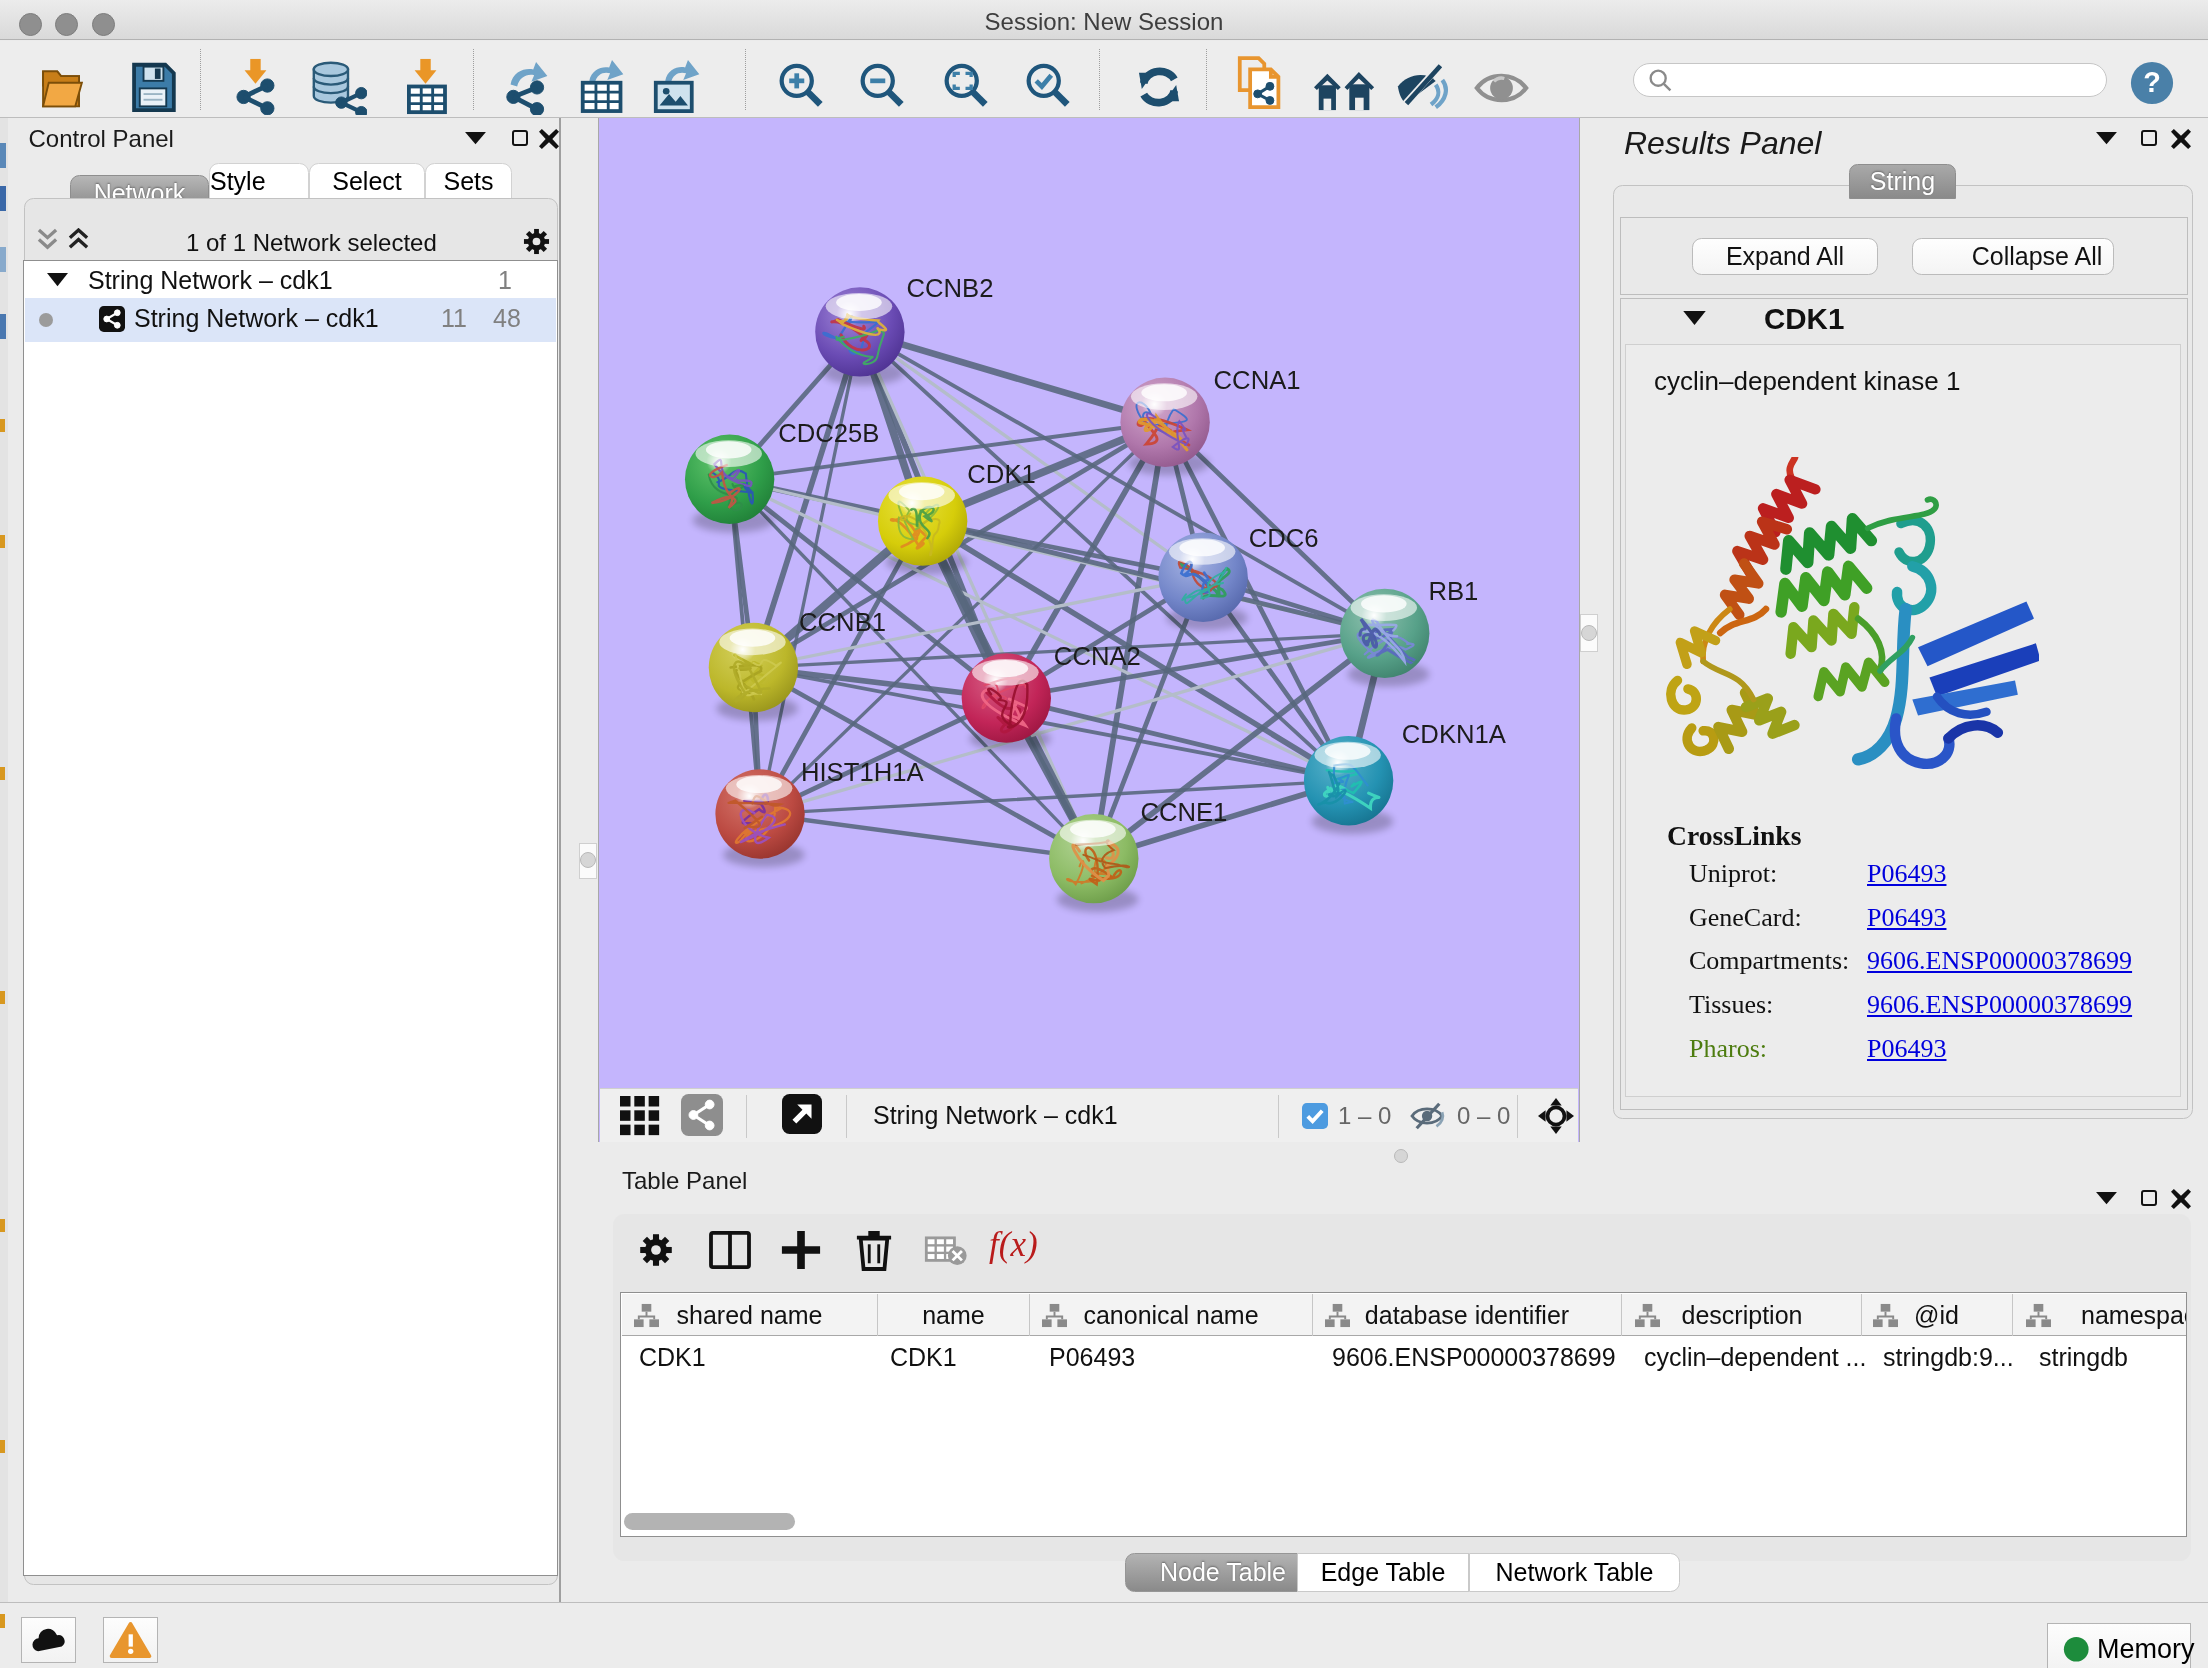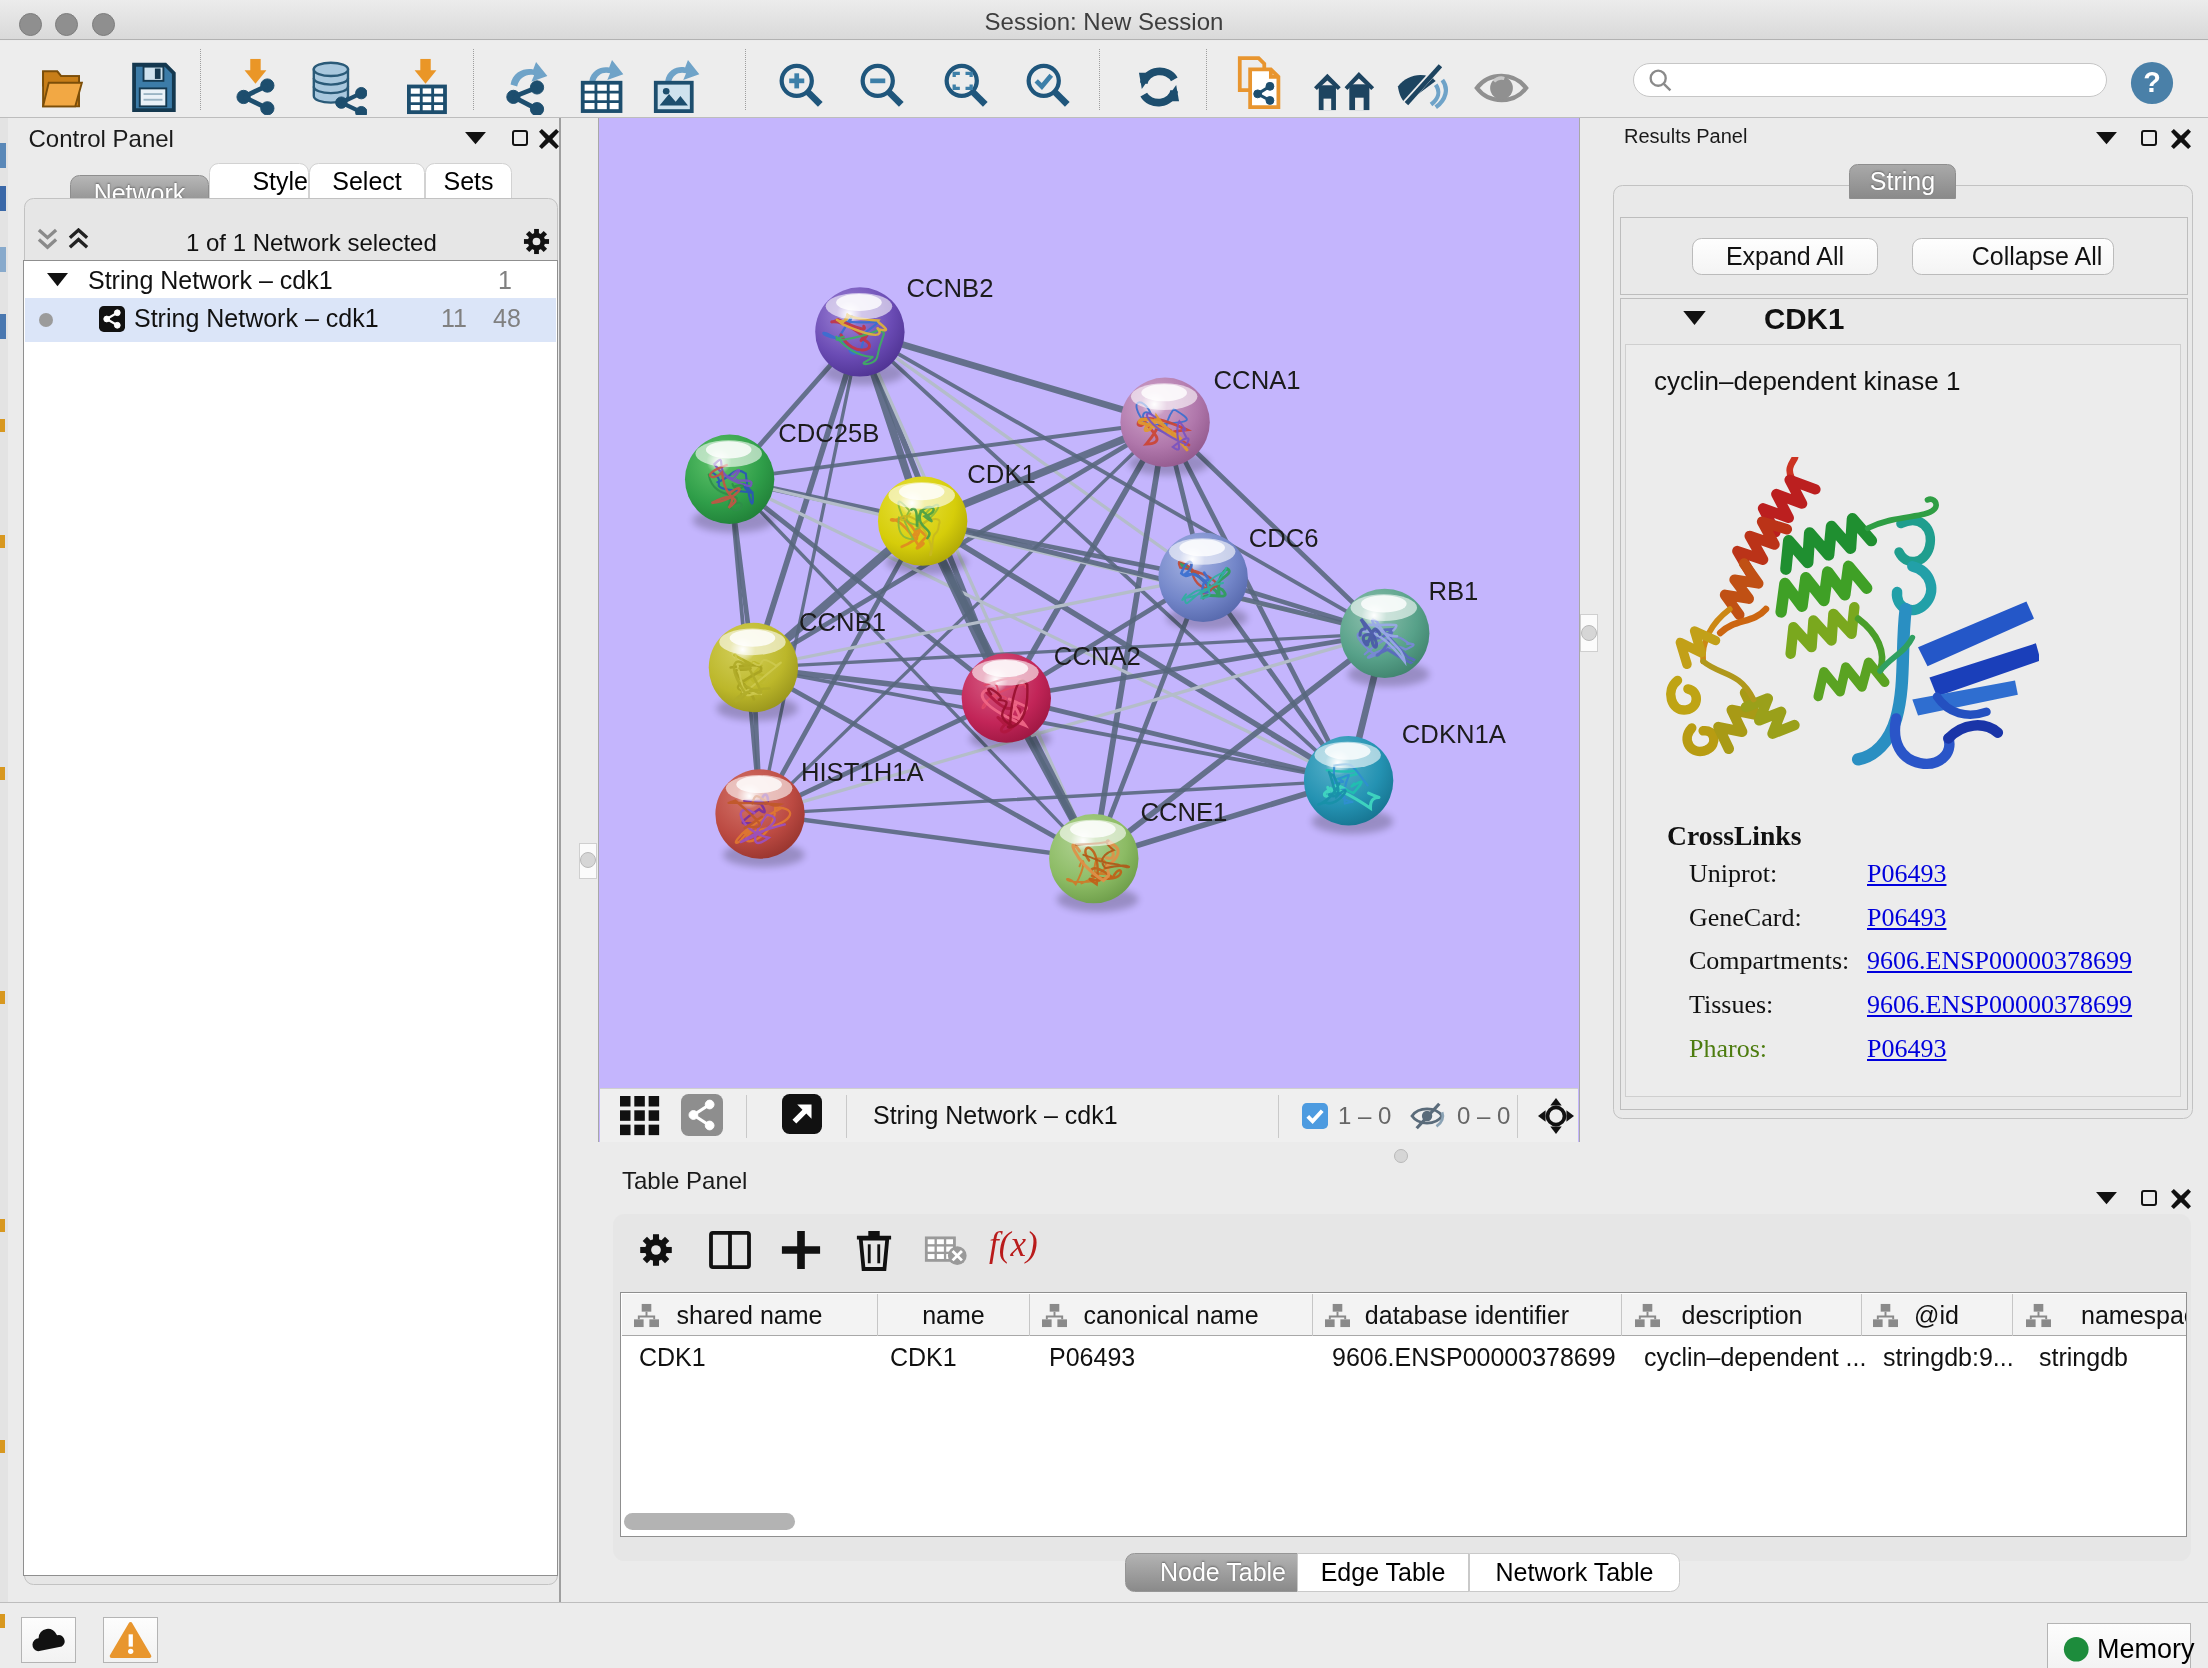--- a/index.html
+++ b/index.html
@@ -543,21 +543,21 @@
 <div class="abs" style="left:559px;top:118px;width:1.9px;height:1484px;background:#9f9f9f;"></div>
 <div class="abs" style="left:28.5px;top:125px;font-size:24px;color:#1a1a1a;">Control Panel</div>
 <svg class="abs" style="left:465px;top:132px" width="21" height="13.3" viewBox="0 0 22 14">
     <path d="M0 0 h22 l-11 13 z" fill="#111"></path>
   </svg>
 <div class="abs" style="left:512px;top:130px;width:16px;height:16px;border:2.9px solid #111;border-radius:2.9px;"></div>
 <svg class="abs" style="left:539px;top:129px" width="20" height="20" viewBox="0 0 21 21">
     <path d="M3 0 L10.5 7 L18 0 L21 3 L14 10.5 L21 18 L18 21 L10.5 14 L3 21 L0 18 L7 10.5 L0 3 Z" fill="#111"></path>
   </svg>
 <div class="abs" style="left:70px;top:163px;width:139px;height:36px;background:linear-gradient(#b7b7b7,#878787);border:1px solid #8e8e8e;border-radius:9.5px 9.5px 0 0;color:#fff;font-size:25px;text-align:center;line-height:34px;text-shadow:0 -1px 1.9px #666;margin-top:12px;">Network</div>
-<div class="abs" style="left:209px;top:163px;width:100px;height:36px;background:#fff;border:1px solid #d2d2d2;border-radius:9.5px 9.5px 0 0;color:#000;font-size:25px;text-align:right;line-height:34px;">Style</div>
+<div class="abs" style="left:209px;top:163px;width:100px;height:36px;background:#fff;border:1px solid #d2d2d2;border-radius:9.5px 9.5px 0 0;color:#000;font-size:25px;text-align:left;line-height:34px;">Style</div>
 <div class="abs" style="left:309px;top:163px;width:116px;height:36px;background:#fff;border:1px solid #d2d2d2;border-radius:9.5px 9.5px 0 0;color:#000;font-size:25px;text-align:center;line-height:34px;">Select</div>
 <div class="abs" style="left:425px;top:163px;width:87px;height:36px;background:#fff;border:1px solid #d2d2d2;border-radius:9.5px 9.5px 0 0;color:#000;font-size:25px;text-align:center;line-height:34px;">Sets</div>
 <div class="abs" style="left:24px;top:198px;width:534px;height:1387px;background:#e6e6e6;border:1px solid #c2c2c2;border-radius:9.5px;"></div>
 <svg class="abs" style="left:37px;top:228px" width="21" height="25" viewBox="0 0 22 26">
     <path d="M2 2 l9 8 9-8 M2 12 l9 8 9-8" fill="none" stroke="#8a8a8a" stroke-width="3.5"></path>
   </svg>
 <svg class="abs" style="left:68px;top:228px" width="21" height="25" viewBox="0 0 22 26">
     <path d="M2 10 l9-8 9 8 M2 20 l9-8 9 8" fill="none" stroke="#222" stroke-width="3.5"></path>
   </svg>
 <div class="abs" style="left:186px;top:229px;font-size:24px;color:#111;">1 of 1 Network selected</div>
@@ -593,21 +593,21 @@
     </g>
   </svg>
 <div class="abs" style="left:134px;top:304px;font-size:25px;color:#111;">String Network – cdk1</div>
 <div class="abs" style="left:441px;top:304px;font-size:25px;color:#808080;">11</div>
 <div class="abs" style="left:493px;top:304px;font-size:25px;color:#808080;">48</div>
 <div class="abs" style="left:579px;top:843px;width:18px;height:36px;background:#fbfbfb;border:1px solid #cfcfcf;"></div>
 <div class="abs" style="left:580px;top:852px;width:16px;height:16px;border-radius:50%;background:#d6d6d6;border:1px solid #b9b9b9;"></div>
 <div class="abs" style="left:1580px;top:614px;width:18px;height:38px;background:#fbfbfb;border:1px solid #cfcfcf;"></div>
 <div class="abs" style="left:1581px;top:625px;width:16px;height:16px;border-radius:50%;background:#d6d6d6;border:1px solid #b9b9b9;"></div>
 <div class="abs" style="left:1394px;top:1149px;width:14.3px;height:14.3px;border-radius:50%;background:#d6d6d6;border:1px solid #b9b9b9;"></div>
-<div class="abs" style="left:1624px;top:125px;font-size:20px;color:#1a1a1a;">Results Panel</div>
+<div class="abs" style="left:1624px;top:125px;font-size:32px;color:#1a1a1a;font-style:italic;">Results Panel</div>
 <svg class="abs" style="left:2096px;top:132px" width="21" height="13.3" viewBox="0 0 22 14">
     <path d="M0 0 h22 l-11 13 z" fill="#111"></path>
   </svg>
 <div class="abs" style="left:2141px;top:130px;width:16px;height:16px;border:2.9px solid #111;border-radius:2.9px;"></div>
 <svg class="abs" style="left:2171px;top:129px" width="20" height="20" viewBox="0 0 21 21">
     <path d="M3 0 L10.5 7 L18 0 L21 3 L14 10.5 L21 18 L18 21 L10.5 14 L3 21 L0 18 L7 10.5 L0 3 Z" fill="#111"></path>
   </svg>
 <div class="abs" style="left:1613px;top:185px;width:580px;height:934px;background:#e9e9e9;border:1px solid #c2c2c2;border-radius:9.5px;"></div>
 <div class="abs" style="left:1849px;top:164px;width:107px;height:35px;background:linear-gradient(#a9a9a9,#8a8a8a);border:1px solid #8e8e8e;border-radius:8.6px 8.6px 0 0;color:#fff;font-size:25px;text-align:center;line-height:33px;text-shadow:0 -1px 1.9px #666;">String</div>
 <div class="abs" style="left:1620px;top:217px;width:568px;height:78px;border:1px solid #bdbdbd;"></div>

